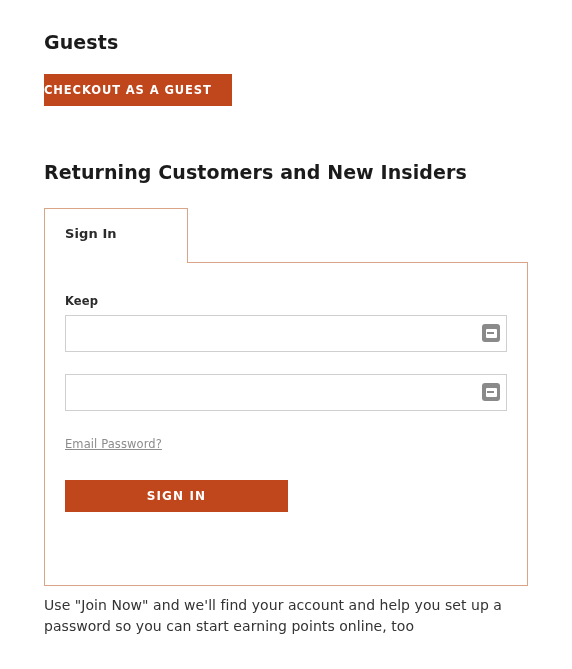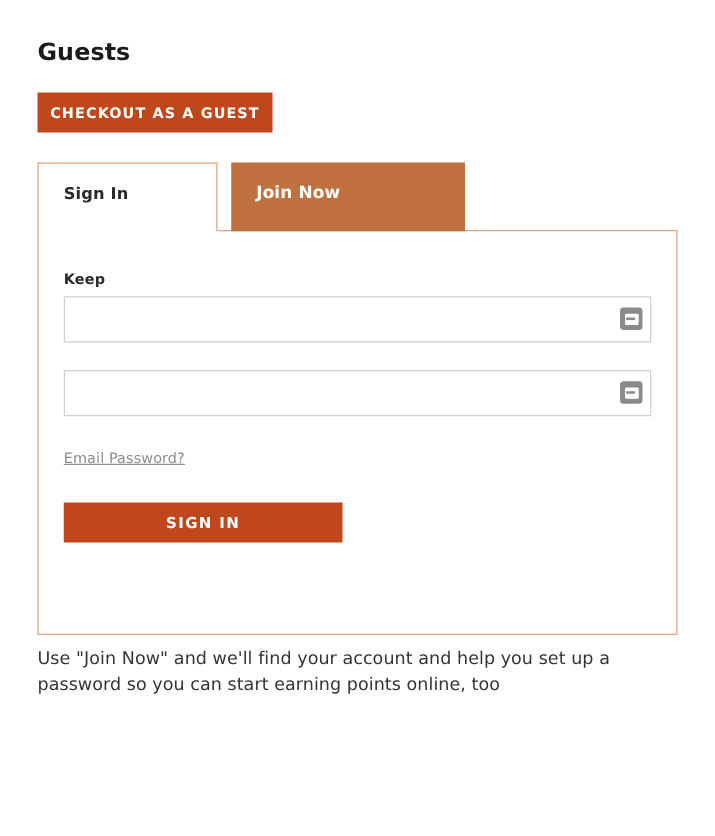--- a/index.html
+++ b/index.html
@@ -14,21 +14,21 @@
     font-family: "DejaVu Sans", "Liberation Sans", sans-serif;
     color: #1f1f1f;
     -webkit-font-smoothing: antialiased;
   }
 
   .page {
     position: relative;
     width: 572px;
     height: 669px;
     box-sizing: border-box;
-    padding: 0 30px;
+    padding: 0 44px;
   }
 
   
   .guests-heading {
     font-size: 19px;
     font-weight: 600;
     letter-spacing: 0.1px;
     color: #1b1b1b;
     margin: 0;
     padding-top: 30px;
@@ -40,21 +40,21 @@
     margin-top: 20px;
     width: 188px;
     height: 32px;
     background: #c0461c;
     border: none;
     color: #ffffff;
     font-family: "DejaVu Sans", "Liberation Sans", sans-serif;
     font-size: 11.5px;
     font-weight: 700;
     letter-spacing: 0.9px;
-    text-align: center;
+    text-align: left;
     line-height: 32px;
     padding: 0;
     cursor: pointer;
   }
 
   
   .returning-heading {
     font-size: 19px;
     font-weight: 600;
     letter-spacing: 0.1px;
@@ -264,27 +264,25 @@
 </style>
 </head>
 <body>
 
 <div class="page">
 
   <h2 class="guests-heading">Guests</h2>
 
   <button class="guest-btn">CHECKOUT AS A GUEST</button>
 
+  <h2 class="returning-heading">Returning Customers and New Insiders</h2>
 
   <div class="tabs">
     <div class="tab tab-signin">
       <span class="tab-label">Sign In</span>
-    </div>
-    <div class="tab tab-joinnow">
-      <span class="tab-label">Join Now</span>
     </div>
   </div>
 
   <div class="panel">
 
     <label class="field-label">Keep</label>
     <div class="field-wrap">
       <input class="text-input" type="text" placeholder="" style="">
       <span class="autofill-icon">
         <span class="dots"></span>

